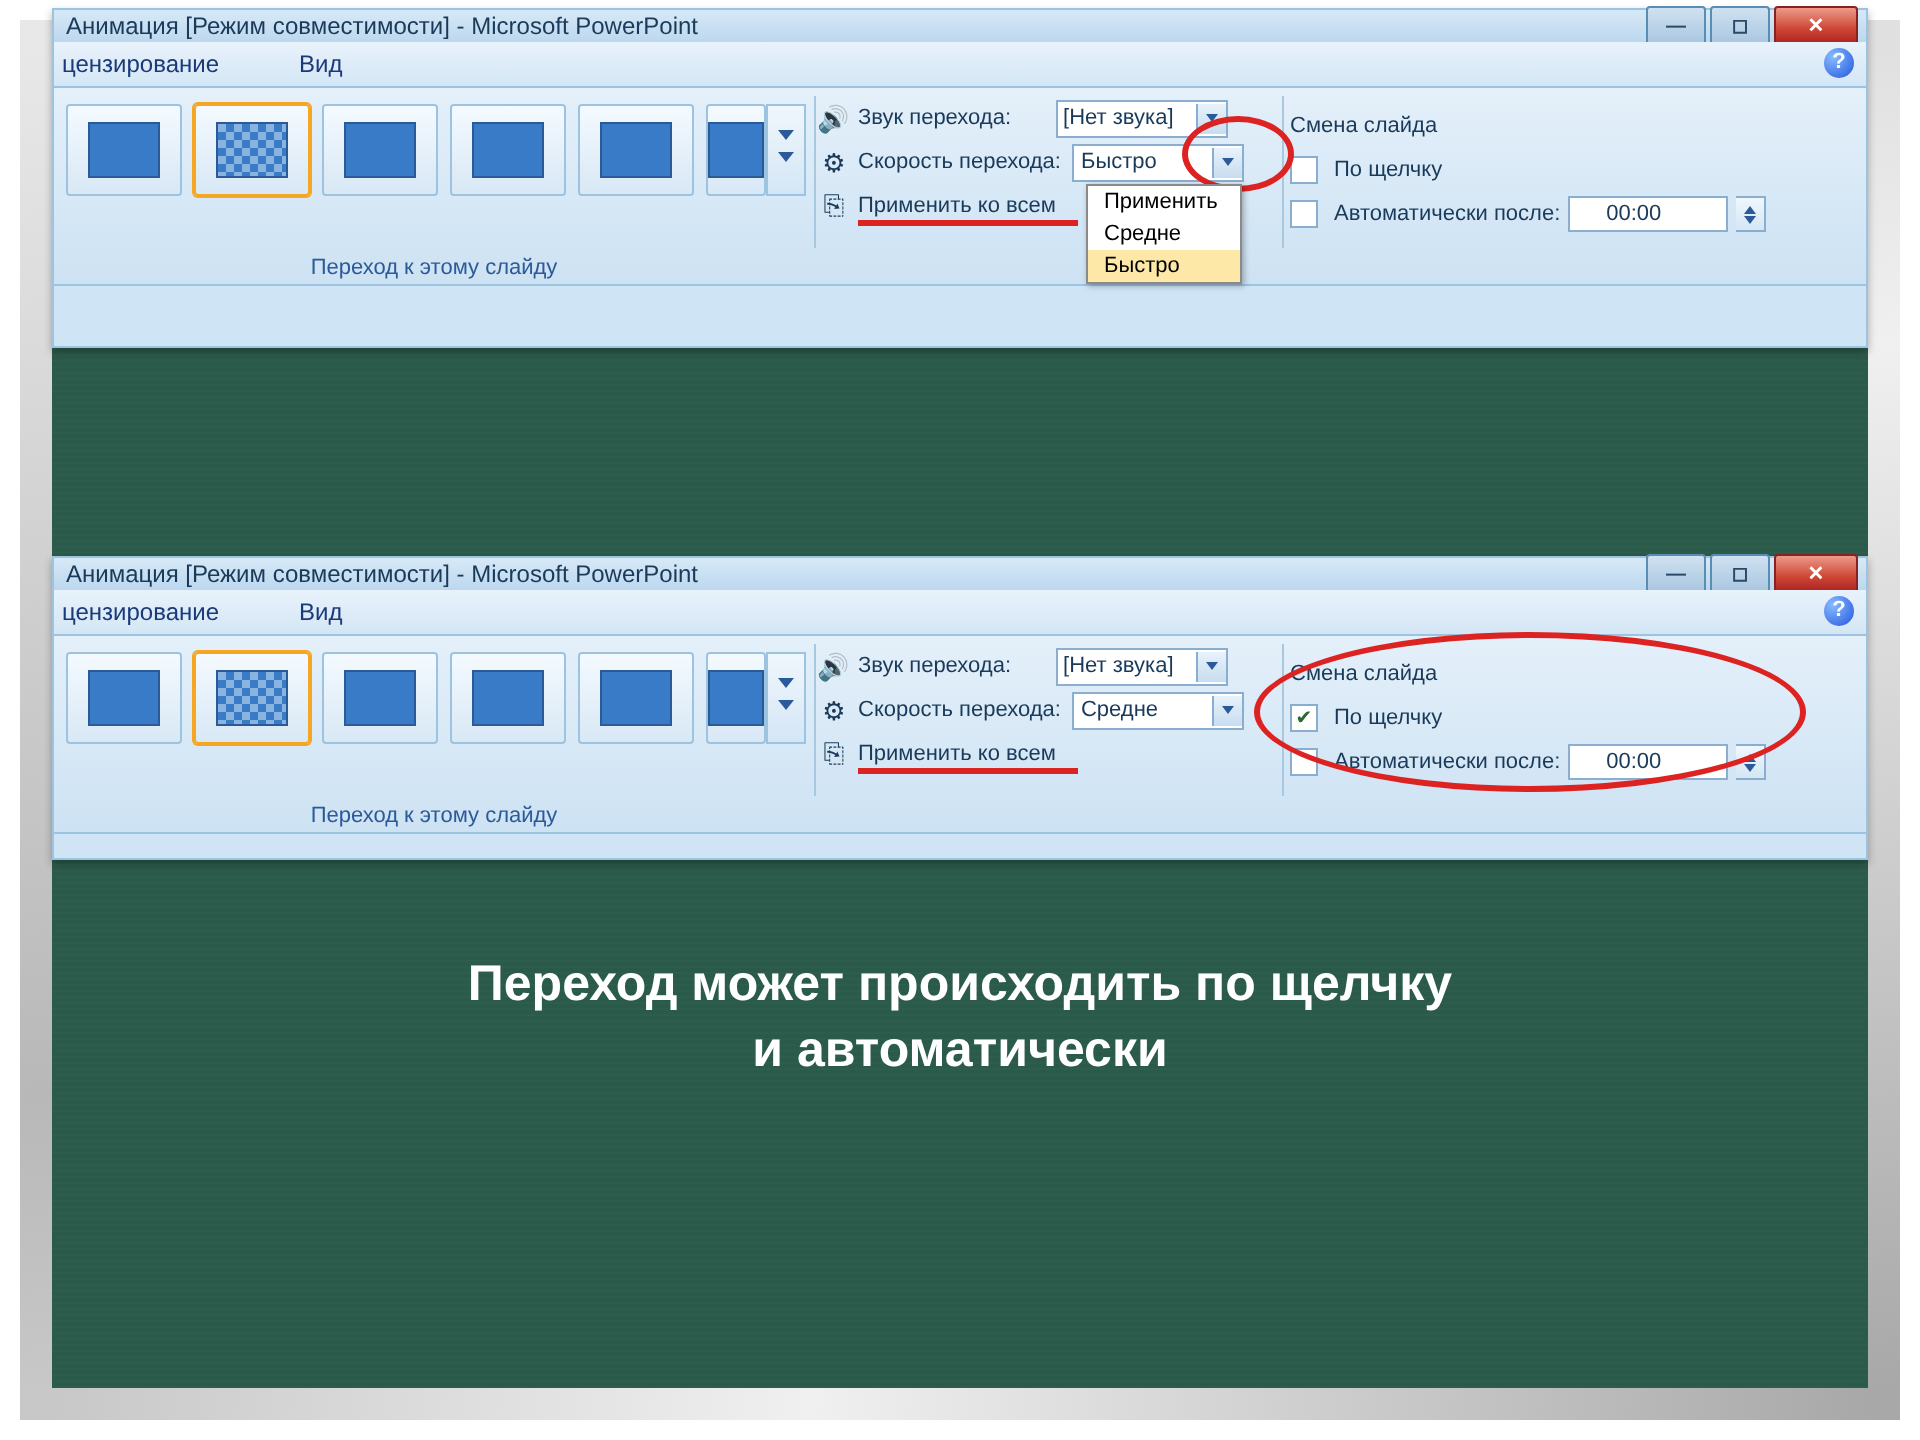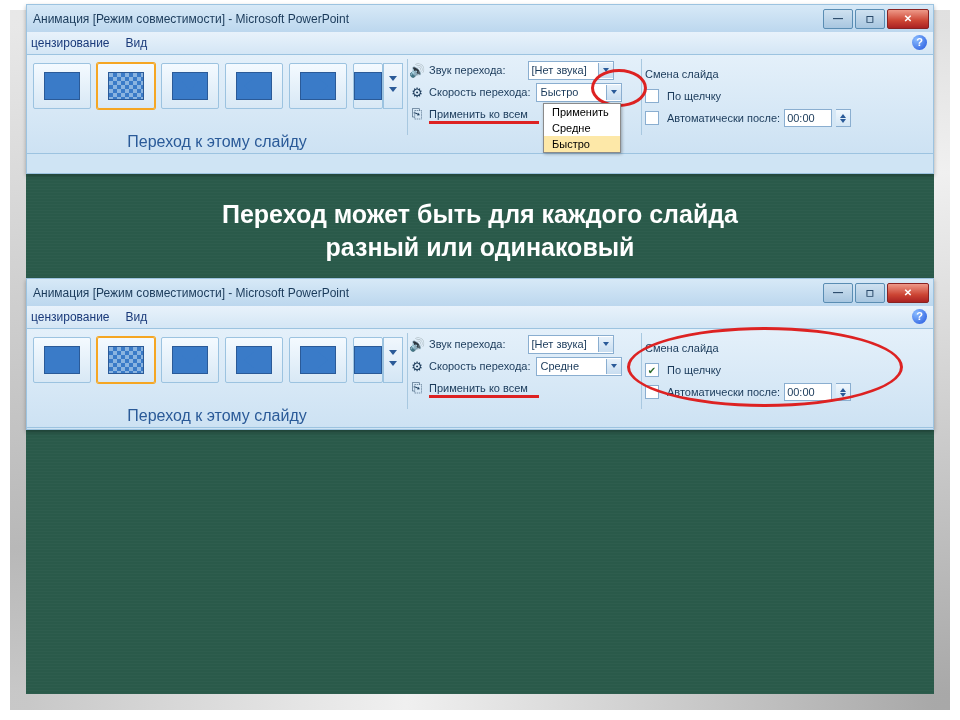--- a/index.html
+++ b/index.html
@@ -1,49 +1,49 @@
 <!DOCTYPE html>
 <html><head>
 <meta charset="utf-8">
 <style>
 html,body{margin:0;padding:0;width:960px;height:720px;font-family:Tahoma,Verdana,sans-serif;background:#999}
 .frame{position:relative;width:960px;height:720px;background:#fff;box-sizing:border-box}
 .metal{position:absolute;inset:10px;border:16px solid;border-image:linear-gradient(135deg,#e8e8e8,#b8b8b8,#f0f0f0,#a8a8a8) 1;box-shadow:inset 0 0 8px rgba(0,0,0,.4)}
 .board{position:absolute;inset:26px;background:#2a5a4a;background-image:repeating-linear-gradient(0deg,rgba(255,255,255,.02) 0 1px,transparent 1px 3px)}
 .caption{position:absolute;width:100%;text-align:center;color:#fff;font-size:25px;font-weight:bold;line-height:1.3}
 .shot{position:absolute;left:0;right:0;background:#cfe4f4;border:1px solid #9cc3e0;box-shadow:0 2px 4px rgba(0,0,0,.3)}
-.titlebar{height:27px;background:linear-gradient(#d7e9f7,#bcd7ee);display:flex;align-items:center;justify-content:space-between;font-size:12px;color:#1a3a5a;padding-left:6px}
+.titlebar{height:16px;background:linear-gradient(#d7e9f7,#bcd7ee);display:flex;align-items:center;justify-content:space-between;font-size:12px;color:#1a3a5a;padding-left:6px}
 .winbtns{display:flex;gap:2px;padding:2px 4px}
 .winbtn{width:28px;height:18px;background:linear-gradient(#cfe1f0,#a8c6e0);border:1px solid #5a8db3;border-radius:2px;display:flex;align-items:center;justify-content:center;font-size:10px;color:#2a4a6a;font-weight:bold}
 .winbtn.close{background:linear-gradient(#e98,#c43 60%,#a22);color:#fff;border-color:#822;width:40px}
-.menubar{height:22px;background:linear-gradient(#e8f2fb,#d4e6f5);display:flex;align-items:center;font-size:12px;color:#1a3a7a;padding-left:4px;gap:16px;position:relative;border-bottom:1px solid #9cc3e0}
+.menubar{height:22px;background:linear-gradient(#e8f2fb,#d4e6f5);display:flex;align-items:center;font-size:12px;color:#1a3a7a;padding-left:4px;gap:40px;position:relative;border-bottom:1px solid #9cc3e0}
 .helpicon{position:absolute;right:6px;top:3px;width:15px;height:15px;border-radius:50%;background:radial-gradient(circle at 30% 30%,#8bf,#25d);color:#fff;font-size:11px;text-align:center;line-height:15px;font-weight:bold}
 .ribbon{height:98px;background:linear-gradient(#e4f0fa,#cde2f3);position:relative;border-bottom:1px solid #9cc3e0}
 .gallery{position:absolute;left:6px;top:8px;display:flex;gap:6px}
 .thumb{width:56px;height:44px;background:linear-gradient(#f4faff,#d8e8f5);border:1px solid #9cc3e0;border-radius:2px;display:flex;align-items:center;justify-content:center;position:relative}
 .thumb.sel{border-color:#f5a623;box-shadow:0 0 0 1px #f5a623}
 .slide-ico{width:34px;height:26px;background:#3a7bc8;border:1px solid #2a5a98;position:relative}
 .slide-ico.check{background:repeating-conic-gradient(#3a7bc8 0 25%,#8ab4e0 25% 50%) 0 0/8px 8px}
 .arrow-ico{width:0;height:0;border-top:8px solid transparent;border-bottom:8px solid transparent}
 .arrow-ico.d{border:8px solid transparent;border-top:10px solid #3a7bc8;margin-top:8px}
 .more-btn{position:absolute;left:356px;top:8px;width:18px;height:44px;background:linear-gradient(#f0f7fd,#d4e6f5);border:1px solid #9cc3e0;display:flex;flex-direction:column;align-items:center;justify-content:center;gap:2px}
 .more-btn span{width:0;height:0;border:4px solid transparent;border-top:5px solid #2a5a98}
-.grouplabel{position:absolute;bottom:2px;left:0;width:380px;text-align:center;font-size:16px;color:#2a5a98}
+.grouplabel{position:absolute;bottom:2px;left:0;width:380px;text-align:center;font-size:11px;color:#2a5a98}
 .rcol{position:absolute;left:382px;top:4px;font-size:11px;color:#1a3a5a}
 .rrow{display:flex;align-items:center;height:22px;gap:4px}
 .rico{width:16px;height:16px;display:flex;align-items:center;justify-content:center;font-size:13px}
 .combo{width:78px;height:17px;background:#fff;border:1px solid #8aaed0;font-size:11px;padding:0 3px;display:flex;align-items:center;justify-content:space-between;margin-left:2px}
 .combo .caret{width:14px;height:15px;background:linear-gradient(#e8f2fb,#c8ddf0);border-left:1px solid #8aaed0;margin-right:-3px;display:flex;align-items:center;justify-content:center}
 .combo .caret span{width:0;height:0;border:3px solid transparent;border-top:4px solid #2a5a98;margin-top:2px}
 .dropdown{position:absolute;background:#fff;border:1px solid #8a8a8a;font-size:11px;box-shadow:1px 1px 3px rgba(0,0,0,.3);z-index:20}
 .dropdown div{padding:2px 8px;min-width:60px}
 .dropdown div.sel{background:#fde8a8}
 .advcol{position:absolute;left:618px;top:8px;font-size:11px;color:#1a3a5a}
 .chk{width:12px;height:12px;border:1px solid #8aaed0;background:#fff;display:inline-flex;align-items:center;justify-content:center;font-size:10px;color:#2a6a2a;margin-right:4px}
-.timefld{width:42px;height:16px;background:#fff;border:1px solid #8aaed0;font-size:11px;padding:0 2px;display:inline-flex;align-items:center}
+.timefld{width:42px;height:16px;background:#fff;border:1px solid #8aaed0;font-size:11px;padding:0 18px;display:inline-flex;align-items:center}
 .spinner{width:14px;height:16px;border:1px solid #8aaed0;border-left:none;background:linear-gradient(#f0f7fd,#d4e6f5);display:inline-flex;flex-direction:column}
 .spinner span{flex:1;display:flex;align-items:center;justify-content:center}
 .spinner span::before{content:"";width:0;height:0;border:3px solid transparent}
 .spinner span:first-child::before{border-bottom:4px solid #2a5a98}
 .spinner span:last-child::before{border-top:4px solid #2a5a98}
 .redcirc{position:absolute;border:3px solid #d22;border-radius:50%;pointer-events:none;z-index:15}
 .redline{position:absolute;height:3px;background:#d22;z-index:15}
 .divider{position:absolute;top:4px;bottom:18px;width:1px;background:#a8c8e0}
 </style>
 </head>
@@ -145,22 +145,20 @@
       <div class="redcirc" style="left:564px;top:14px;width:50px;height:32px"></div>
       <div class="redline" style="left:402px;top:66px;width:110px"></div>
       <div class="dropdown" style="left:516px;top:48px">
         <div>Применить</div>
         <div>Средне</div>
         <div class="sel">Быстро</div>
       </div>
     </div>
   </div>
 
-  <div class="caption" style="top:172px;white-space:pre-line">Переход может быть для каждого слайда
-разный или одинаковый</div>
 
   <div class="shot" style="top:252px;height:150px">
     <div class="titlebar">
       <span>Анимация [Режим совместимости] - Microsoft PowerPoint</span>
       <div class="winbtns">
         <div class="winbtn">—</div>
         <div class="winbtn">◻</div>
         <div class="winbtn close">✕</div>
       </div>
     </div>
@@ -242,15 +240,17 @@
                 <span></span>
               </span>
             </div>
       </div>
       <div class="grouplabel">Переход к этому слайду</div>
       <div class="redcirc" style="left:600px;top:-2px;width:270px;height:74px"></div>
       <div class="redline" style="left:402px;top:66px;width:110px"></div>
     </div>
   </div>
 
+  <div class="caption" style="top:450px;white-space:pre-line">Переход может происходить по щелчку
+и автоматически</div>
 
  </div>
 </div>
 
 </body></html>

